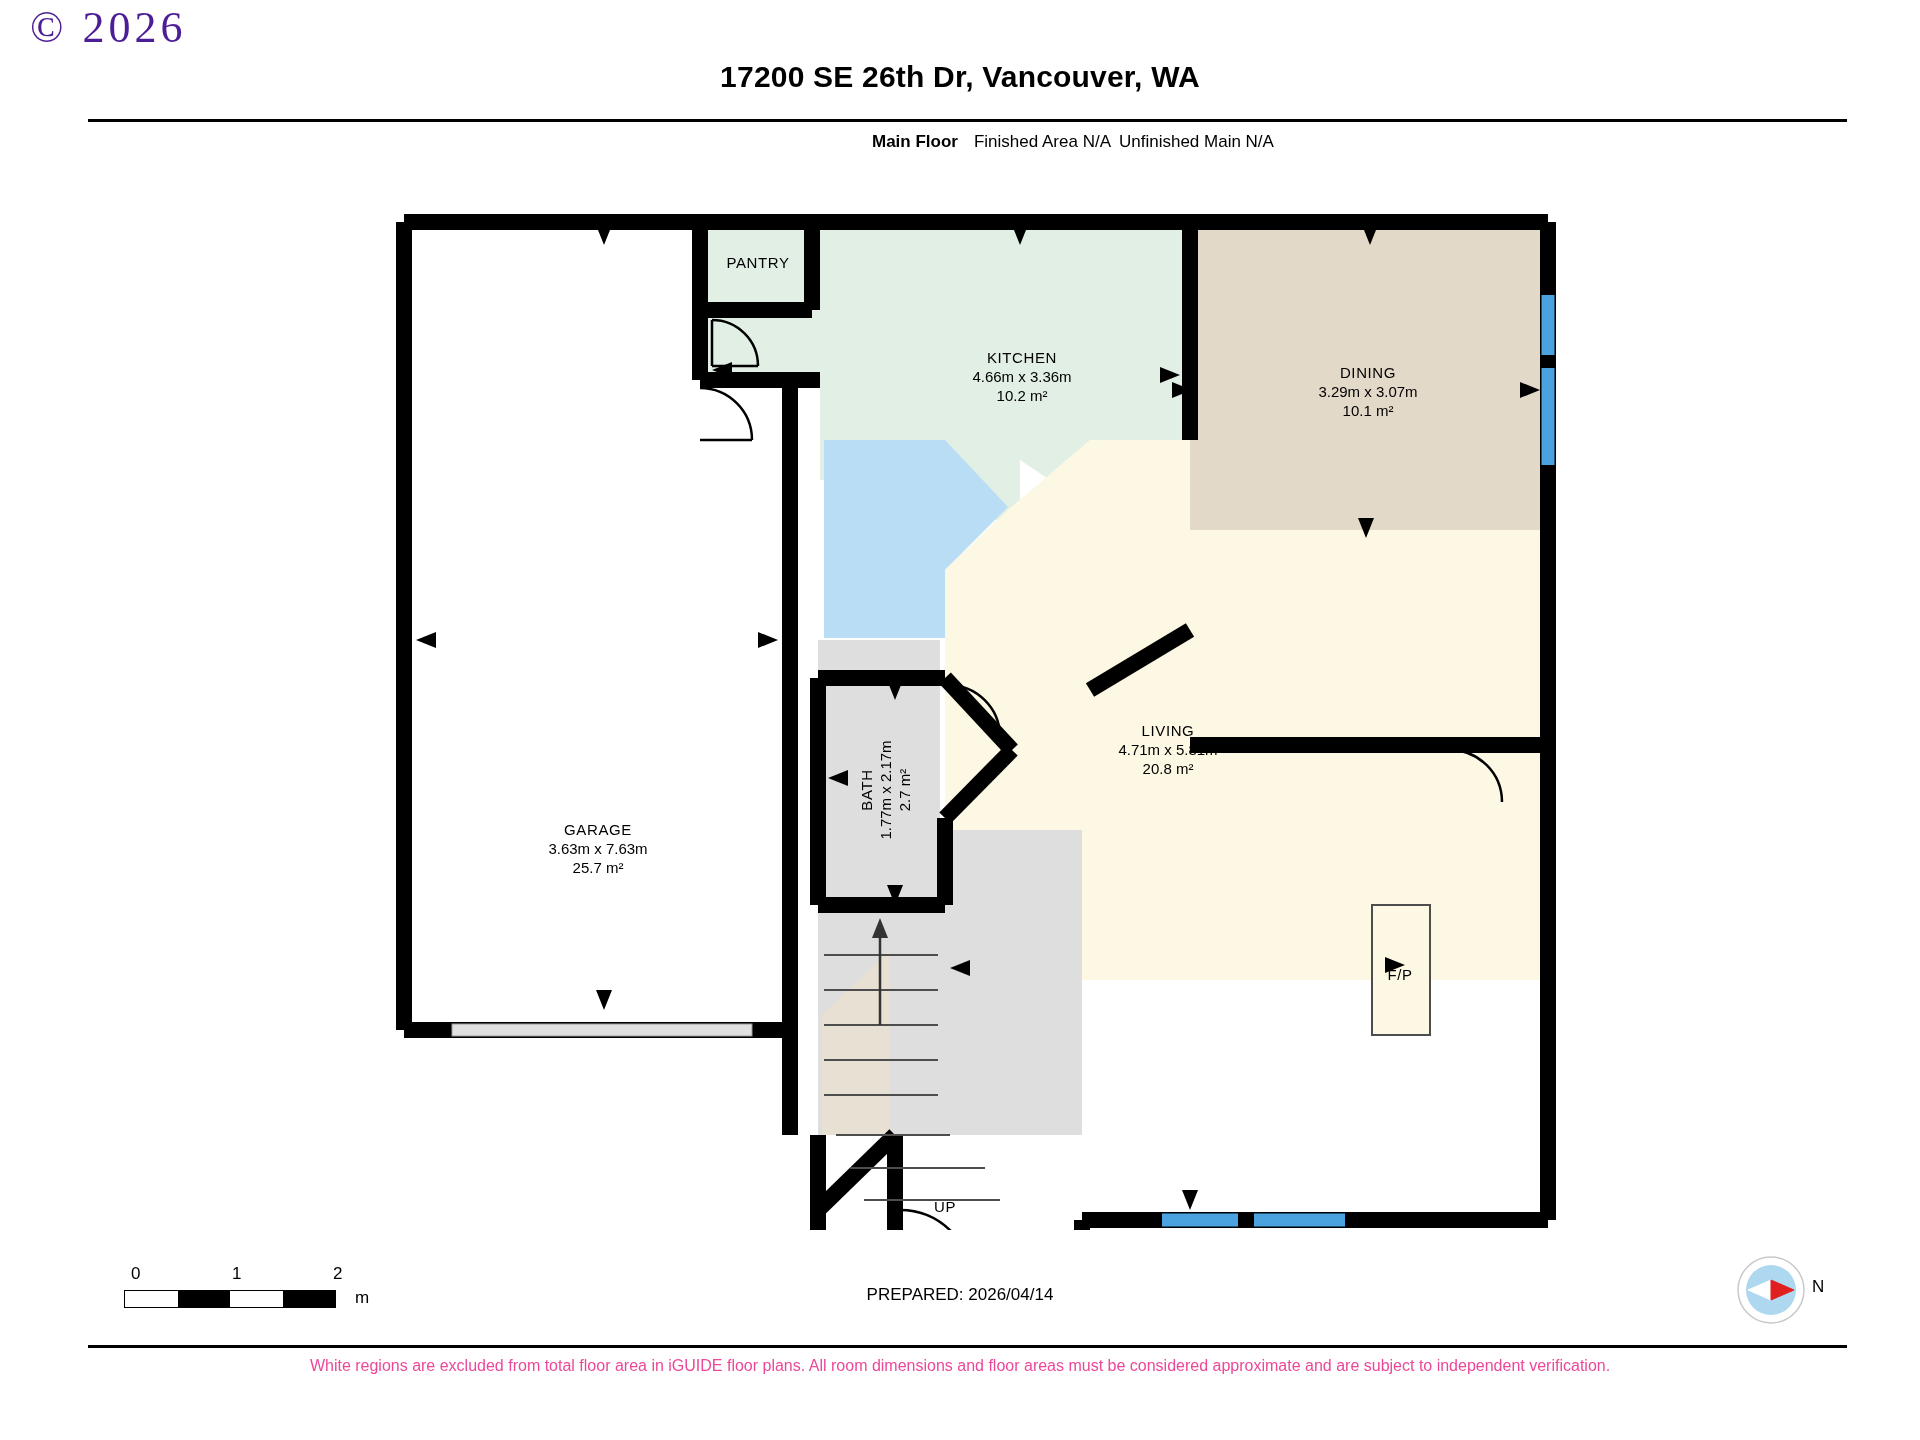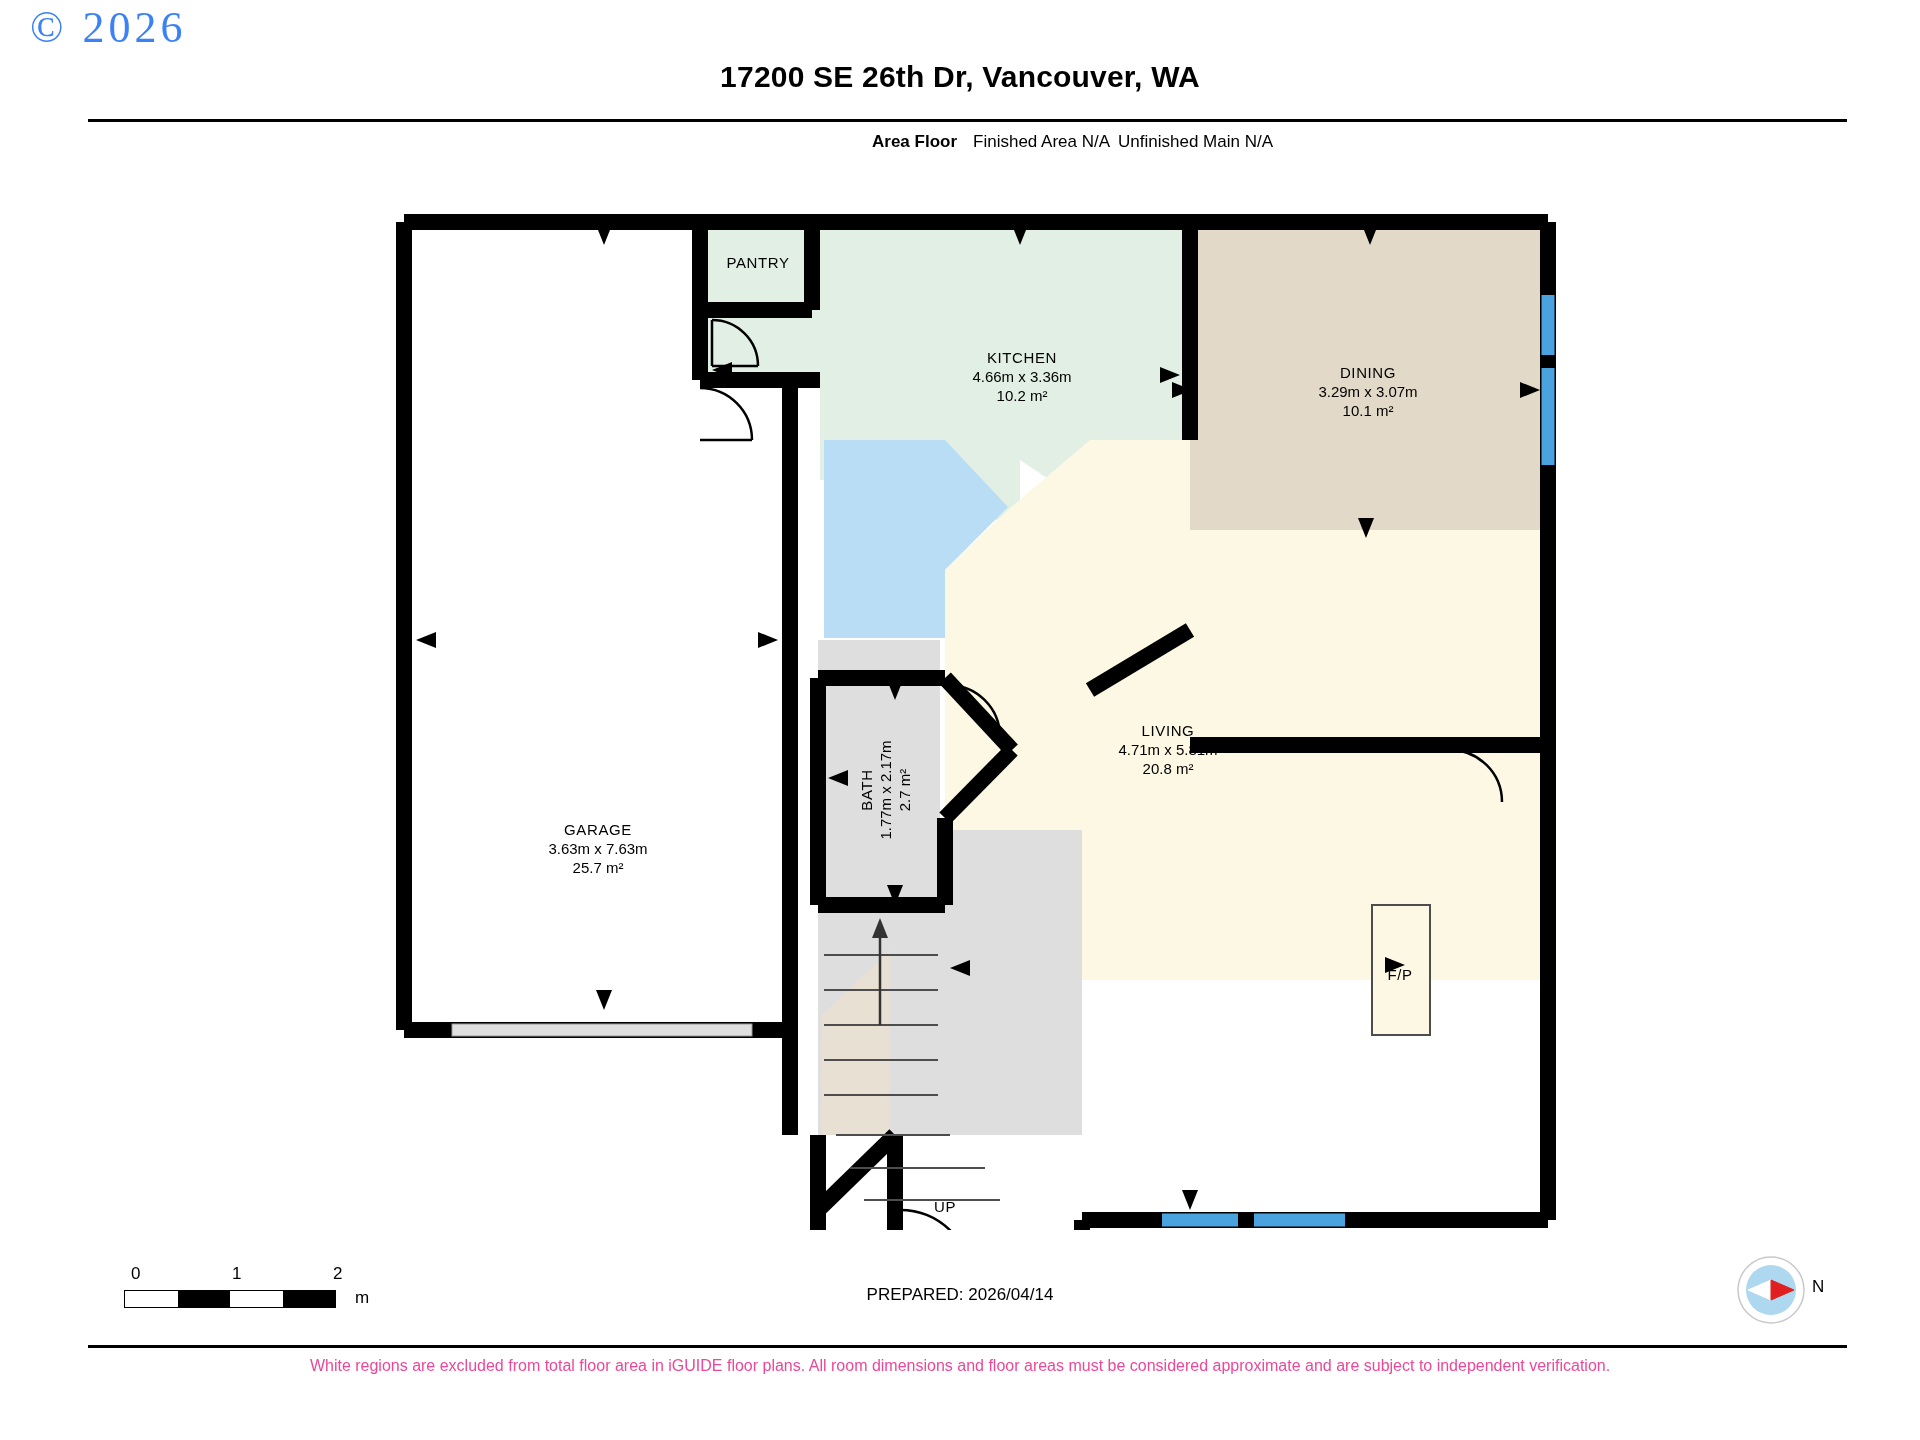--- a/index.html
+++ b/index.html
@@ -17,21 +17,21 @@
   }
 
   
   #watermark {
     position: absolute;
     left: 30px;
     top: 2px;
     font-family: "Liberation Serif", serif;
     font-size: 44px;
     letter-spacing: 4px;
-    color: #3b82f6;
+    color: #4c1d95;
     white-space: nowrap;
     user-select: none;
   }
 
   
   #page-title {
     position: absolute;
     left: 0;
     top: 60px;
     width: 1920px;
@@ -171,21 +171,21 @@
 </style>
 </head>
 <body>
 
 <div id="watermark">© 2026</div>
 
 <div id="page-title">17200 SE 26th Dr, Vancouver, WA</div>
 <div id="title-rule"></div>
 
 <div id="floor-summary">
-  <div class="floor-name">Area Floor</div>
+  <div class="floor-name">Main Floor</div>
   <div class="areas">
     <div>Finished Area N/A</div>
     <div>Unfinished Main N/A</div>
   </div>
 </div>
 
 <div id="plan-wrap">
 <svg id="plan" width="1920" height="1040" viewBox="0 0 1920 1040">
 
   <polygon points="404,40 700,40 700,190 790,190 790,840 404,840" fill="#ffffff" stroke="none"></polygon>

